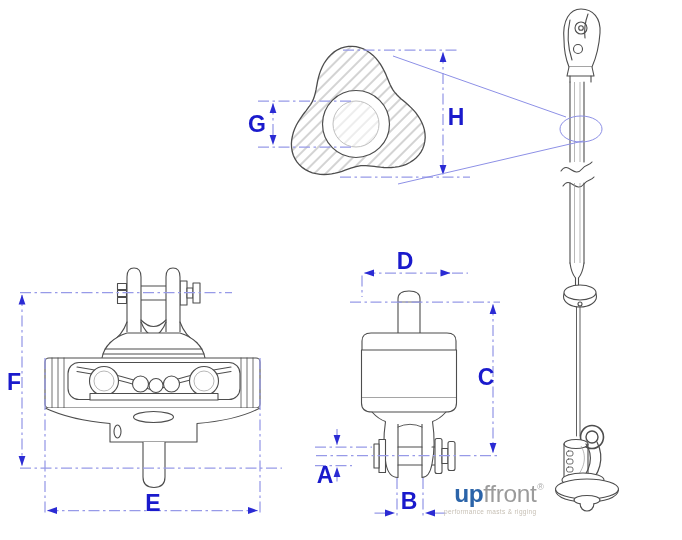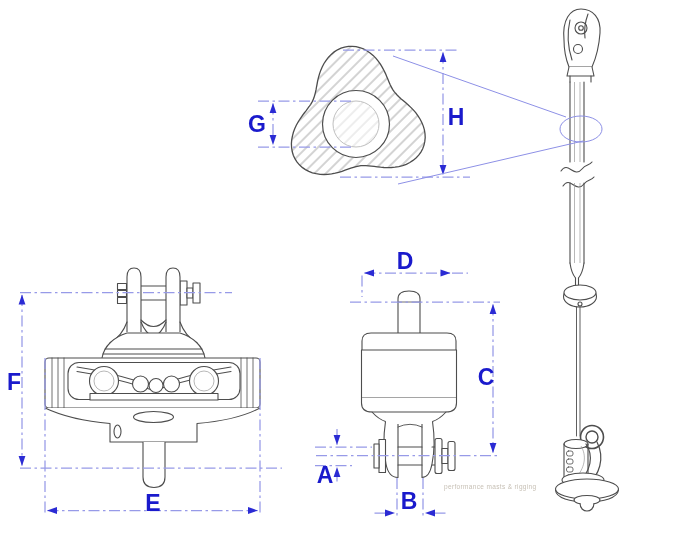--- a/index.html
+++ b/index.html
@@ -202,16 +202,21 @@
 <div class="dim-label" style="left:243px;top:111px;">G</div>
 <div class="dim-label" style="left:442px;top:104px;">H</div>
 <div class="dim-label" style="left:391px;top:248px;">D</div>
 <div class="dim-label" style="left:472px;top:364px;">C</div>
 <div class="dim-label" style="left:311px;top:462px;">A</div>
 <div class="dim-label" style="left:395px;top:488px;">B</div>
 <div class="dim-label" style="left:0px;top:369px;">F</div>
 <div class="dim-label" style="left:139px;top:490px;">E</div>
 
 <div class="logo">
+  <div class="logo-line">
+    <span class="lg-blue">up</span>
+    <span class="lg-gray">ffront</span>
+    <span class="lg-reg">®</span>
+  </div>
   <div class="lg-tag">performance masts &amp; rigging</div>
 </div>
 
 </div>
 
 </body></html>

